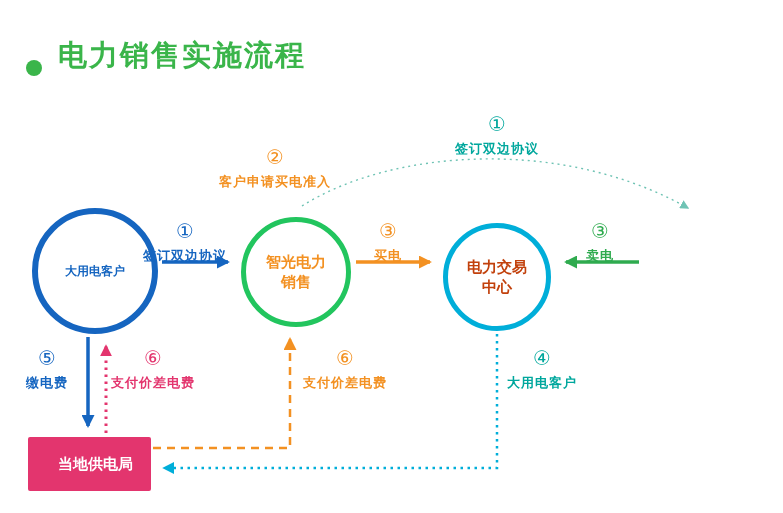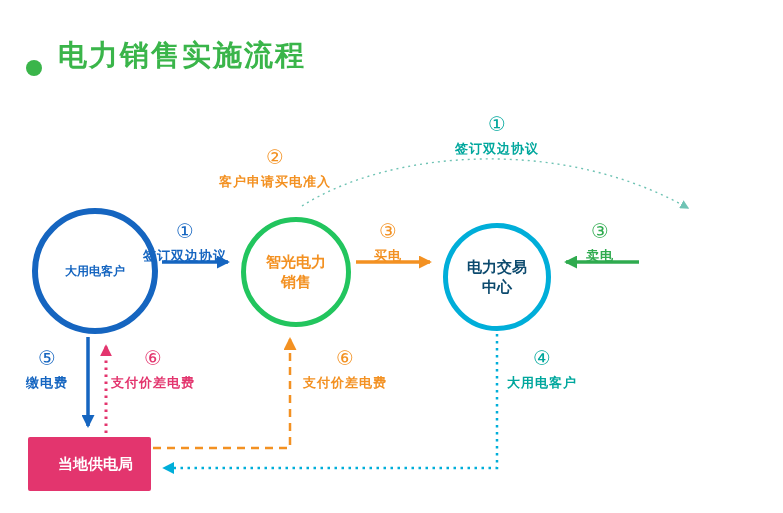--- a/index.html
+++ b/index.html
@@ -24,21 +24,21 @@
   
   .node {
     position:absolute; display:flex; flex-direction:column;
     align-items:center; justify-content:center; text-align:center;
     font-weight:bold; background:#ffffff;
   }
   .circle { border-radius:50%; }
   .node span { display:block; line-height:1.35; }
   .n-customer { left:32px;  top:208px; width:126px; height:126px; border:6px solid #1565c0; color:#1565c0; font-size:12px; }
   .n-zhiguang { left:241px; top:217px; width:110px; height:110px; border:5px solid #22c55e; color:#f39122; font-size:15px; }
-  .n-trading  { left:443px; top:223px; width:108px; height:108px; border:5px solid #00aed9; color:#0c4a6e; font-size:15px; }
+  .n-trading  { left:443px; top:223px; width:108px; height:108px; border:5px solid #00aed9; color:#c2410c; font-size:15px; }
   .n-plant    { left:644px; top:218px; width:104px; height:104px; border:5px solid #2fab4f; color:#2fab4f; font-size:16px; }
 
   
   .n-bureau {
     left:28px; top:437px; width:123px; height:54px;
     background:#e3356e; color:#ffffff; font-size:15px; border-radius:2px;padding-left:12px;
   }
 
   
   .edge-label {

